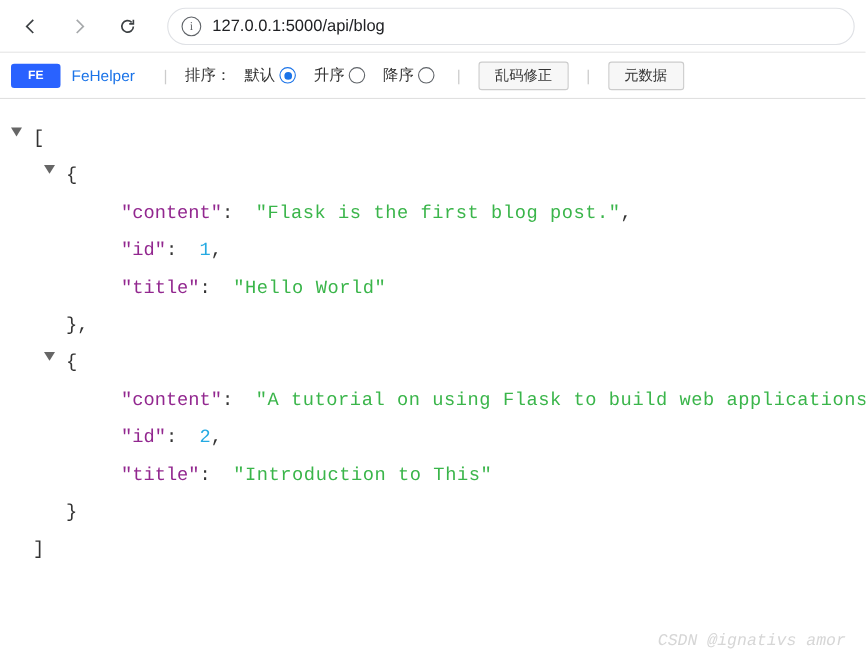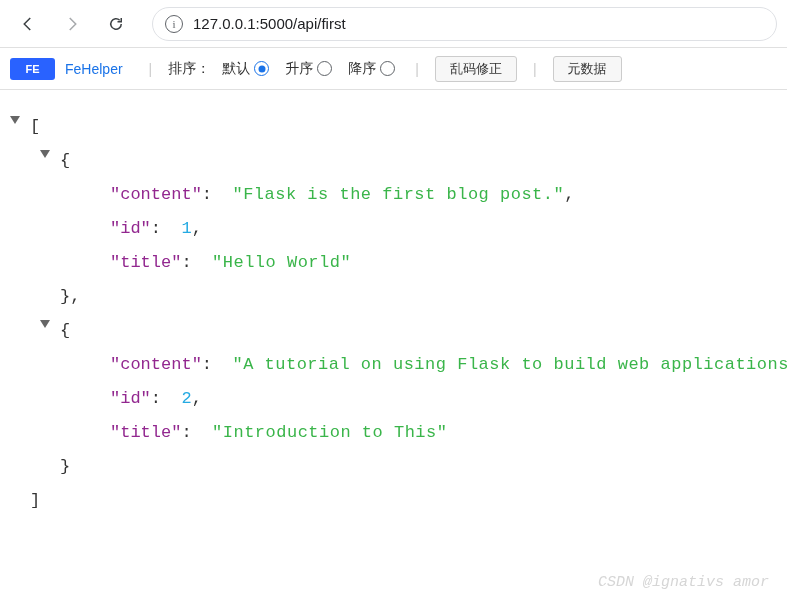--- a/index.html
+++ b/index.html
@@ -167,21 +167,21 @@
         <path fill="none" stroke="#5f6368" stroke-width="2" d="M9 4l8 8-8 8"></path>
       </svg>
   </div>
   <div class="nav-btn">
     <svg viewBox="0 0 24 24">
         <path fill="none" stroke="#3c4043" stroke-width="2" d="M19 12a7 7 0 1 1-2.05-4.95M19 4v5h-5"></path>
       </svg>
   </div>
   <div class="url-bar">
     <span class="info-icon">i</span>
-    <span>127.0.0.1:5000/api/first</span>
+    <span>127.0.0.1:5000/api/blog</span>
   </div>
 </div>
 
 <div class="fe-toolbar">
   <span class="fe-logo">FE</span>
   <span class="fe-name">FeHelper</span>
   <span class="sep">|</span>
   <span>排序：</span>
   <label class="sort-option">
     <span>默认</span>

